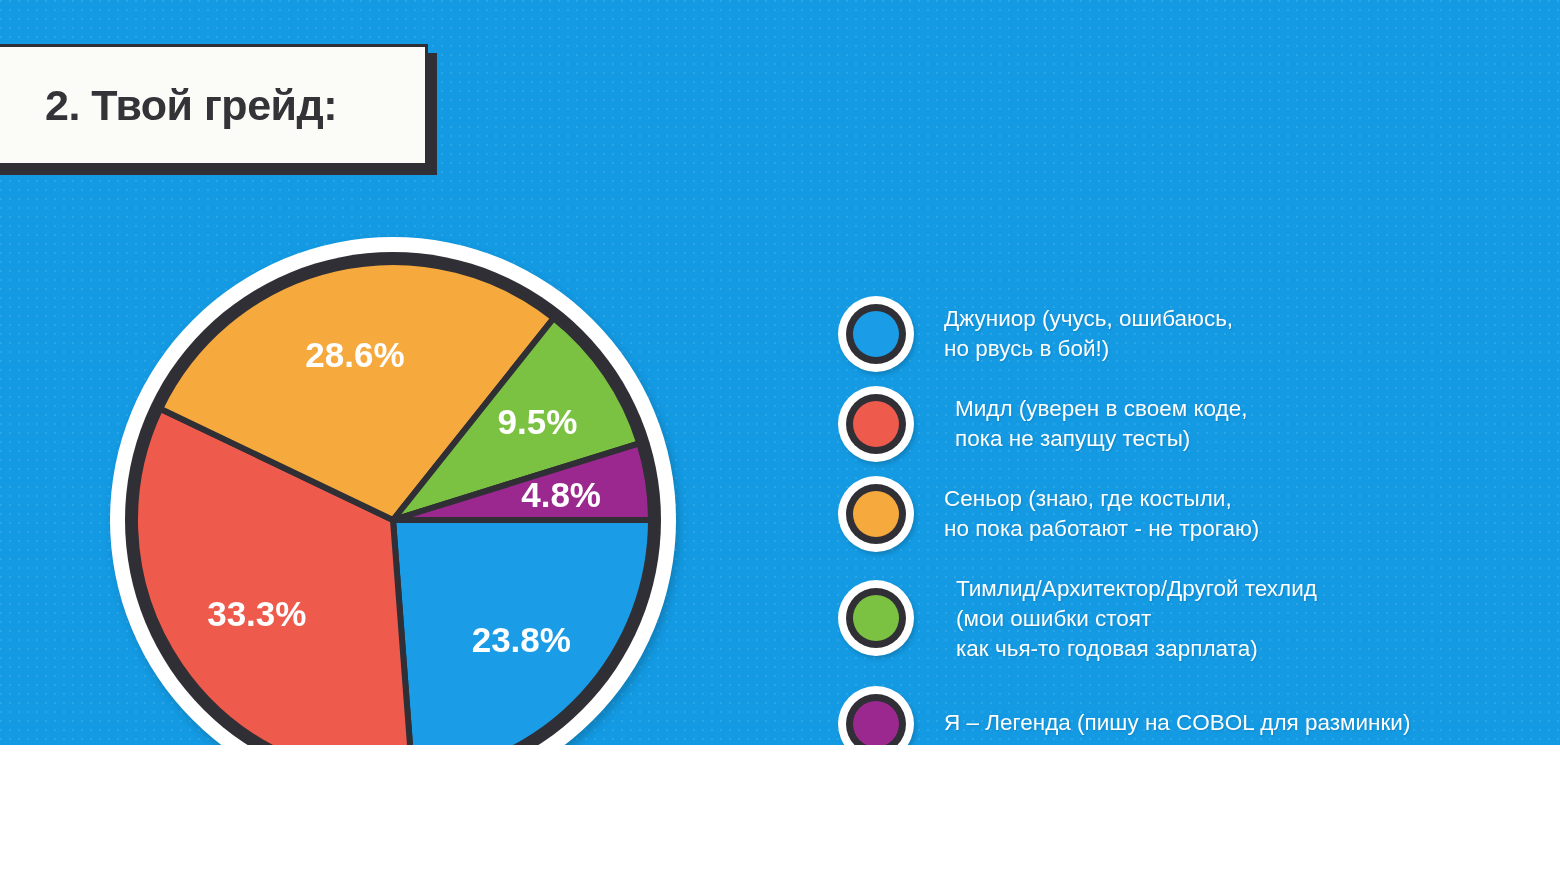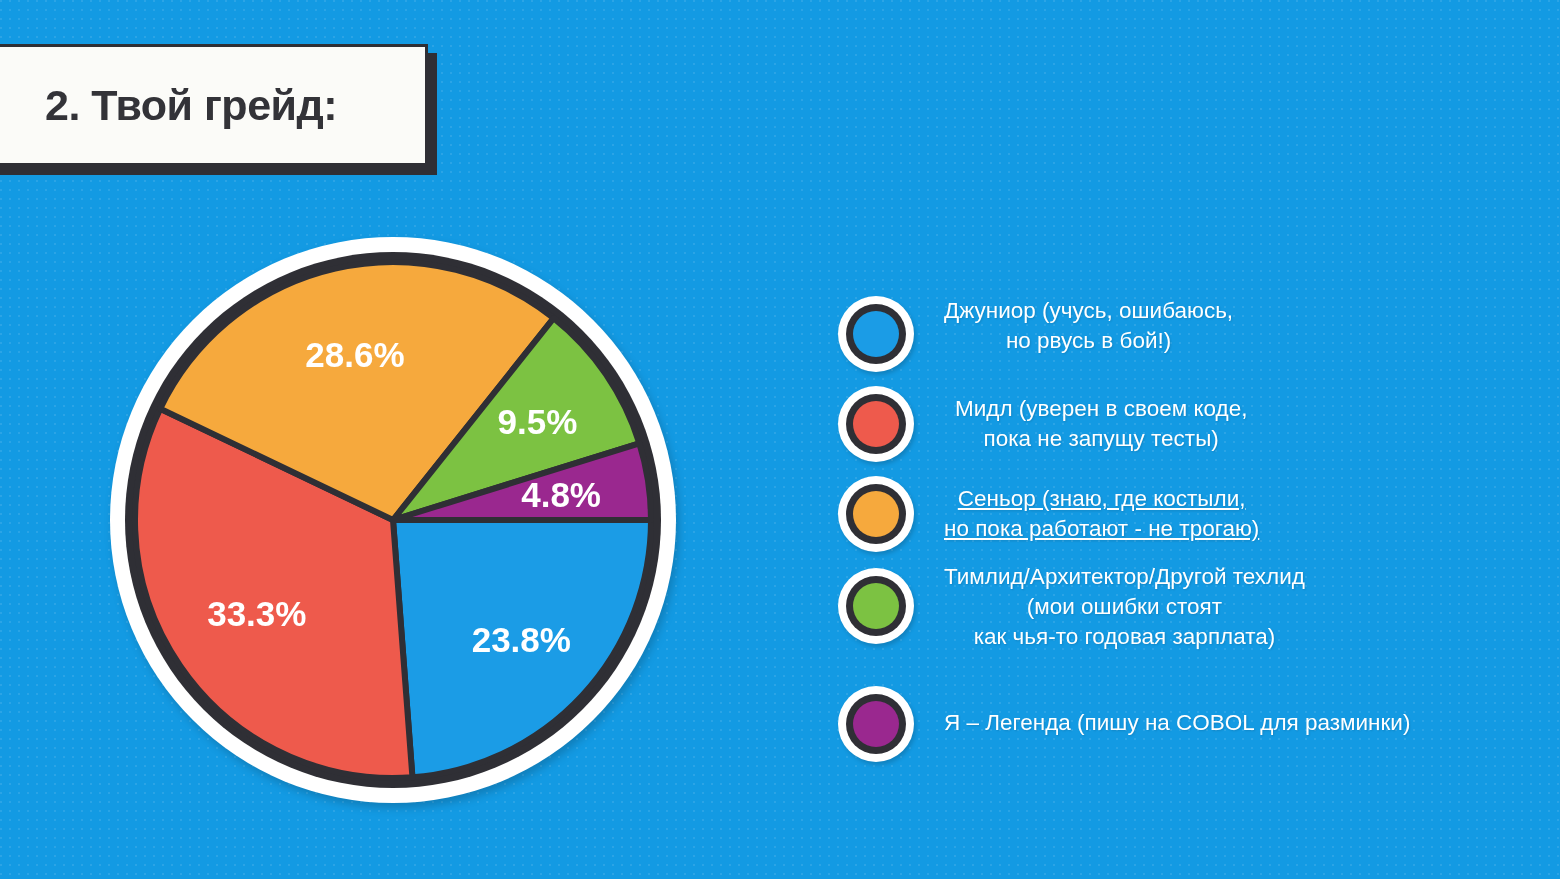--- a/index.html
+++ b/index.html
@@ -10,24 +10,23 @@
   body {
     width: 1560px;
     height: 879px;
     overflow: hidden;
     font-family: "Liberation Sans", sans-serif;
   }
 
   #slide {
     position: relative;
     width: 1560px;
-    height: 879px;
+    height: 745px;
     background-color: #139ae3;
     overflow: hidden;
-    text-align: center;
   }
 
   
   #slide::before {
     content: "";
     position: absolute;
     left: 0; top: 0; right: 0; bottom: 0;
     background-image:
       radial-gradient(circle at 1px 1px, rgba(255,255,255,0.10) 1px, transparent 1.4px);
     background-size: 9px 9px;
@@ -166,42 +165,42 @@
     </svg>
   </div>
 
   <div id="legend">
       <div class="legend-row" style="top: 0px;">
         <div class="swatch">
           <div class="swatch-ring">
             <div class="swatch-fill" style="background: rgb(27, 156, 230);"></div>
           </div>
         </div>
-        <div class="legend-text" style="">Джуниор (учусь, ошибаюсь,
+        <div class="legend-text" style="margin-top: 8px;">Джуниор (учусь, ошибаюсь,
 но рвусь в бой!)</div>
       </div>
       <div class="legend-row" style="top: 90px; gap: 11px;">
         <div class="swatch">
           <div class="swatch-ring">
             <div class="swatch-fill" style="background: rgb(238, 90, 76);"></div>
           </div>
         </div>
         <div class="legend-text" style="margin-top: 8px;">Мидл (уверен в своем коде,
 пока не запущу тесты)</div>
       </div>
       <div class="legend-row" style="top: 180px;">
         <div class="swatch">
           <div class="swatch-ring">
             <div class="swatch-fill" style="background: rgb(246, 169, 61);"></div>
           </div>
         </div>
-        <div class="legend-text" style="margin-top: 8px; text-decoration: underline;">Сеньор (знаю, где костыли,
+        <div class="legend-text" style="margin-top: 8px;">Сеньор (знаю, где костыли,
 но пока работают - не трогаю)</div>
       </div>
-      <div class="legend-row" style="top: 272px;">
+      <div class="legend-row" style="top: 284px; gap: 12px;">
         <div class="swatch">
           <div class="swatch-ring">
             <div class="swatch-fill" style="background: rgb(124, 194, 66);"></div>
           </div>
         </div>
         <div class="legend-text" style="margin-top: -6px;">Тимлид/Архитектор/Другой техлид
 (мои ошибки стоят
 как чья-то годовая зарплата)</div>
       </div>
       <div class="legend-row" style="top: 390px;">

